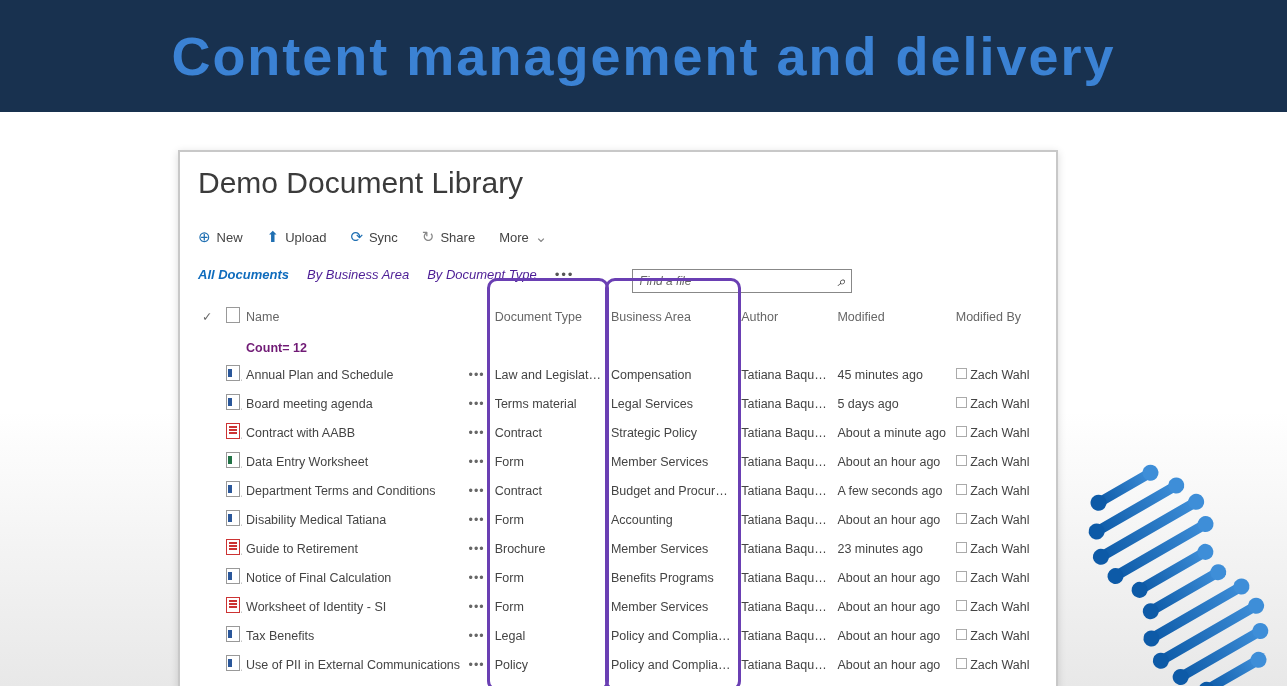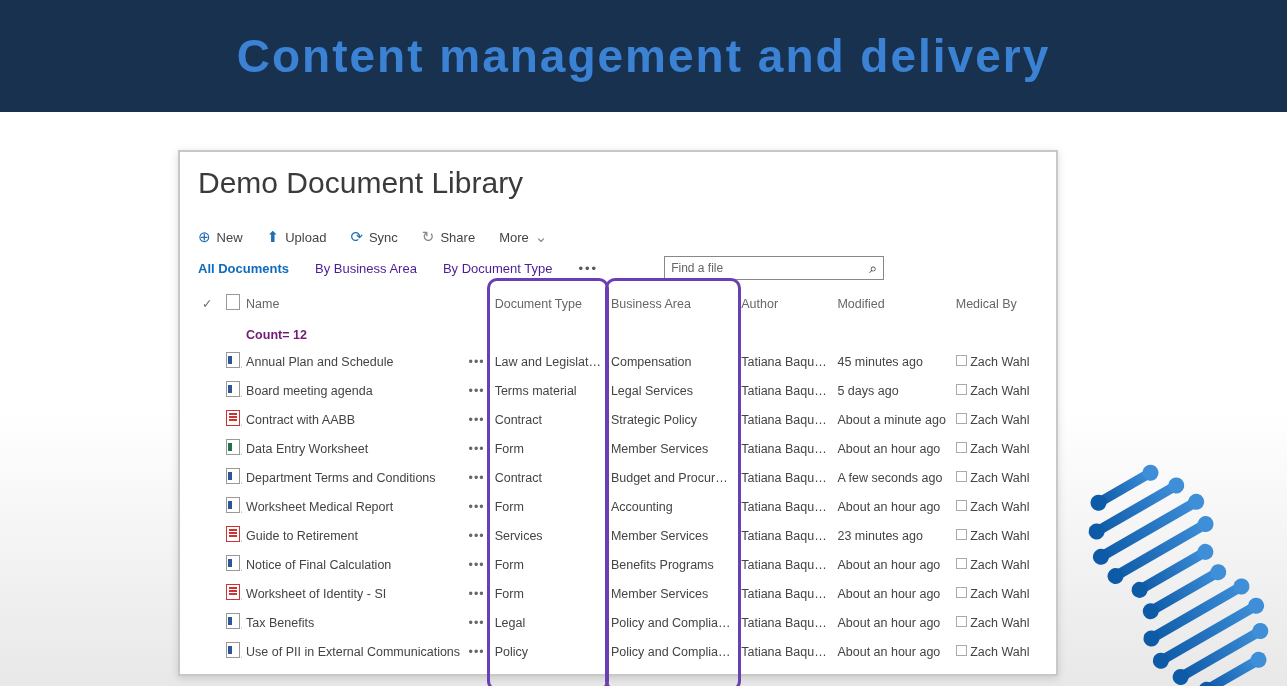--- a/index.html
+++ b/index.html
@@ -13,21 +13,21 @@
   }
   .header-band {
     width: 100%;
     height: 112px;
     background: #18314f;
     display: flex;
     align-items: center;
     justify-content: center;
   }
   .header-title {
-    font-size: 46px;
+    font-size: 54px;
     font-weight: 800;
     color: #3b82d4;
     letter-spacing: 2px;
   }
   .panel-wrap {
     position: absolute;
     left: 178px;
     top: 150px;
     width: 880px;
     background: #ffffff;
@@ -48,38 +48,40 @@
     font-size: 13px;
     color: #444;
     margin-bottom: 10px;
   }
   .tool { display: flex; align-items: center; gap: 6px; cursor: pointer; }
   .tool .icon { color: #1f6fb2; font-size: 15px; }
   .tool.grey .icon { color: #888; }
   .views-row {
     display: flex;
     align-items: center;
-    gap: 26px;
+    gap: 18px;
     font-size: 13px;
     margin-bottom: 8px;
+    font-style: italic;
   }
   .view-link { color: #4c1d95; cursor: pointer; }
   .view-link.active { color: #0f6cbd; font-weight: 600; }
   .ellipsis-dots { letter-spacing: 2px; color: #555; cursor: pointer; }
   .search-box {
     margin-left: 40px;
     border: 1px solid #888;
     display: flex;
     align-items: center;
     height: 24px;
     width: 220px;
     padding: 10px 6px;
     font-size: 12px;
     color: #666;
     justify-content: space-between;
+    margin-top: 13px;
   }
   .search-box .mag { font-size: 14px; color: #333; }
   table.doclib {
     width: 100%;
     border-collapse: collapse;
     font-size: 12.5px;
     color: #444;
     table-layout: fixed;
   }
   table.doclib th {
@@ -195,21 +197,21 @@
     <thead>
       <tr>
         <th>✓</th>
         <th><span class="doc-icon"></span></th>
         <th>Name</th>
         <th></th>
         <th>Document Type</th>
         <th>Business Area</th>
         <th>Author</th>
         <th>Modified</th>
-        <th>Medical By</th>
+        <th>Modified By</th>
       </tr>
     </thead>
     <tbody id="tbody">
       <tr class="count-row">
         <td></td>
           <td></td>
         <td>Count= 12</td>
         <td colspan="6"></td>
       </tr>
     <tr>
@@ -263,34 +265,34 @@
           <td class="more-col">•••</td>
           <td>Contract</td>
           <td>Budget and Procurement</td>
           <td>Tatiana Baquero</td>
           <td>A few seconds ago</td>
           <td><span class="chk"></span> Zach Wahl</td>
         </tr>
         <tr>
           <td></td>
           <td><span class="doc-icon word"></span></td>
-          <td>Worksheet Medical Report</td>
+          <td>Disability Medical Tatiana</td>
           <td class="more-col">•••</td>
           <td>Form</td>
           <td>Accounting</td>
           <td>Tatiana Baquero</td>
           <td>About an hour ago</td>
           <td><span class="chk"></span> Zach Wahl</td>
         </tr>
         <tr>
           <td></td>
           <td><span class="doc-icon pdf"></span></td>
           <td>Guide to Retirement</td>
           <td class="more-col">•••</td>
-          <td>Services</td>
+          <td>Brochure</td>
           <td>Member Services</td>
           <td>Tatiana Baquero</td>
           <td>23 minutes ago</td>
           <td><span class="chk"></span> Zach Wahl</td>
         </tr>
         <tr>
           <td></td>
           <td><span class="doc-icon word"></span></td>
           <td>Notice of Final Calculation</td>
           <td class="more-col">•••</td>

